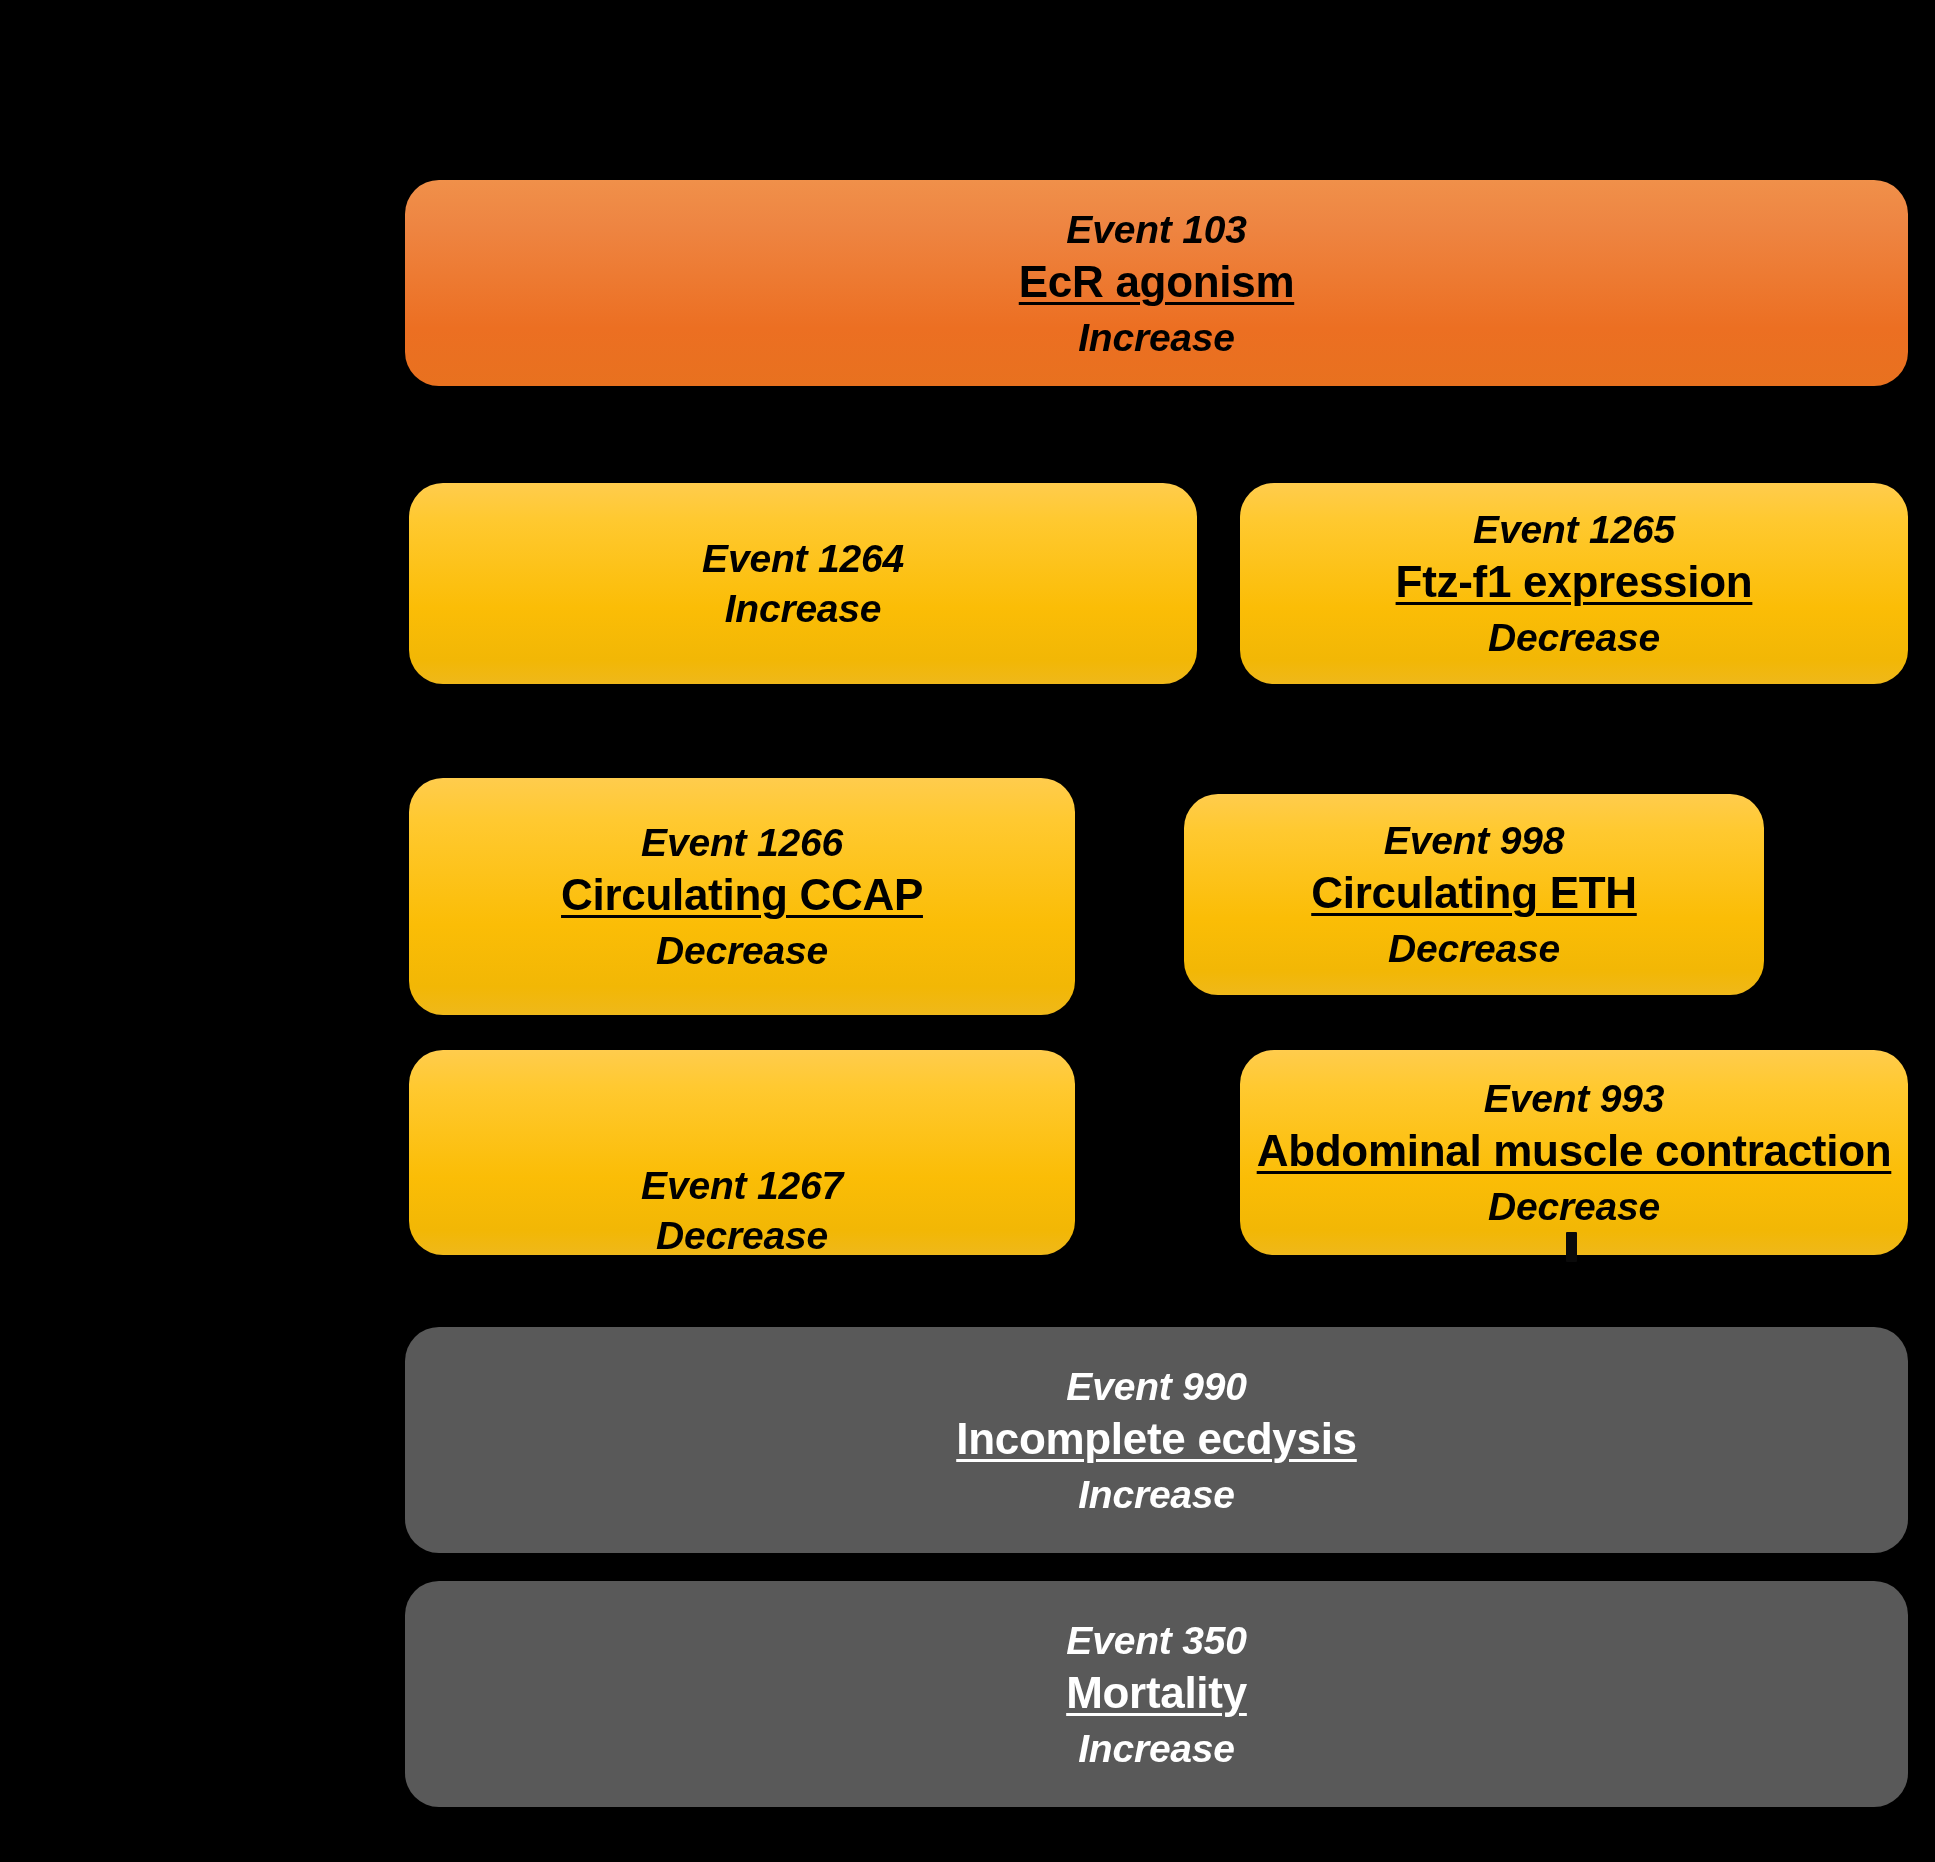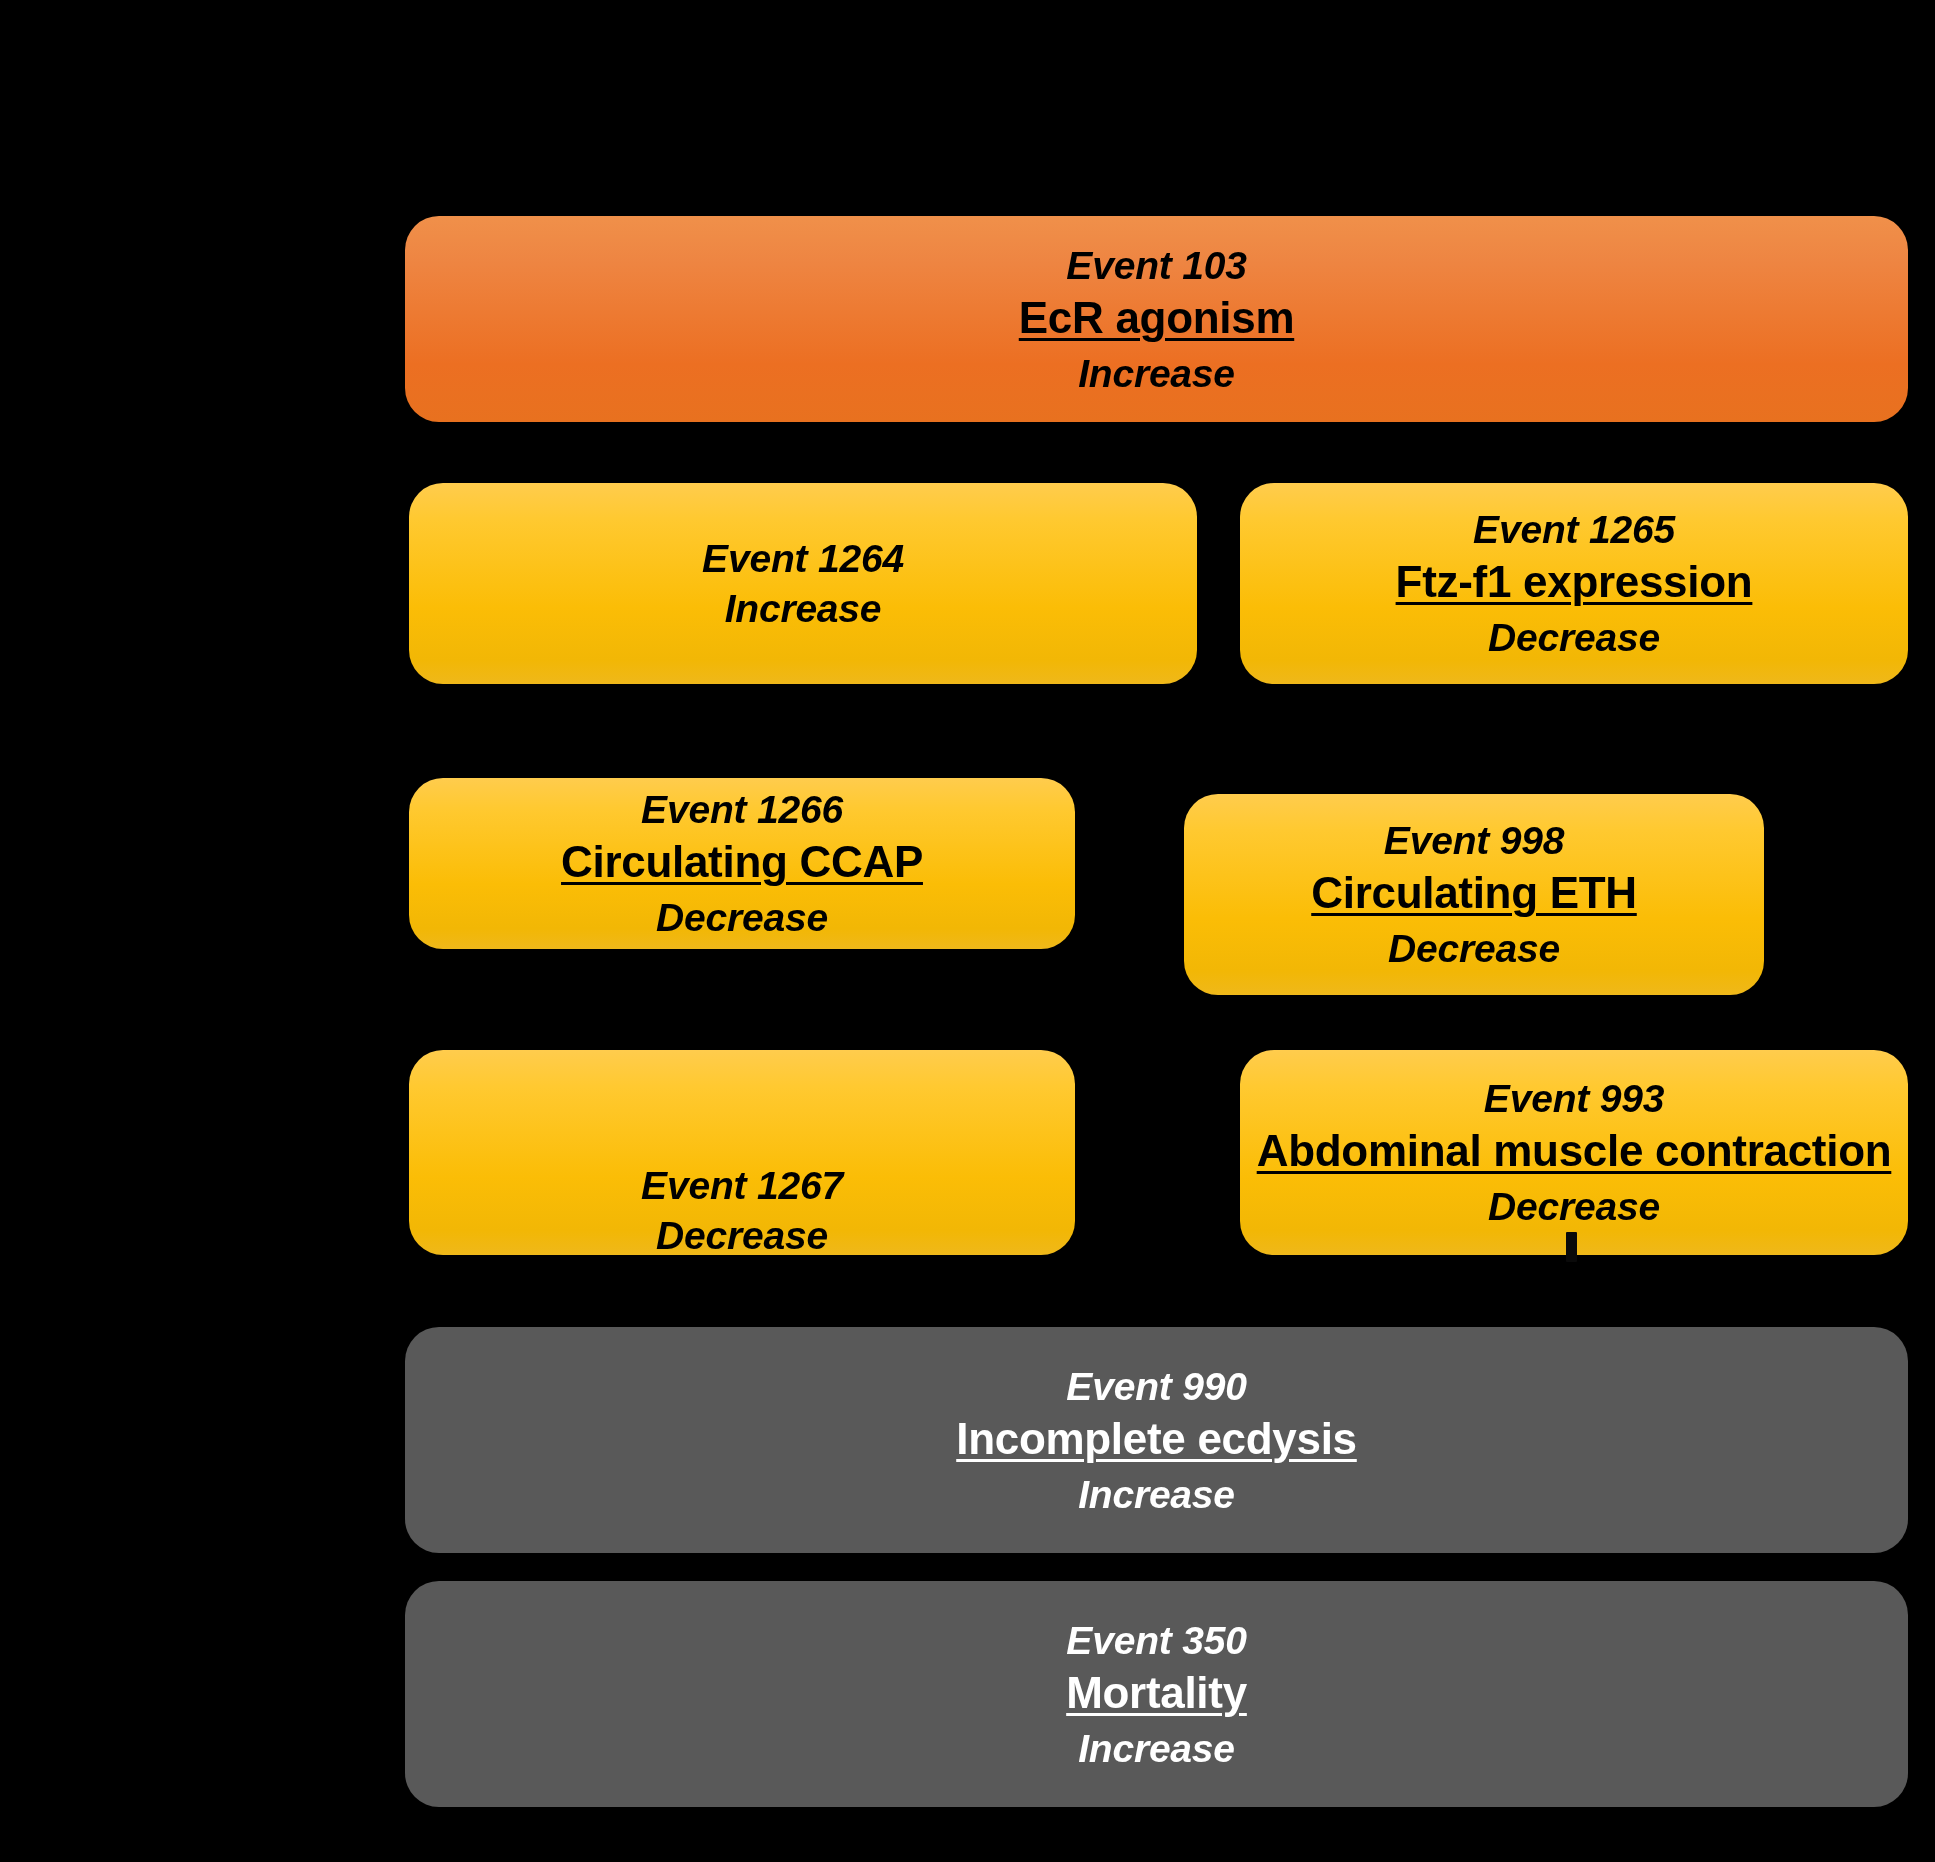--- a/index.html
+++ b/index.html
@@ -34,21 +34,20 @@
     justify-content: center;
     box-sizing: border-box;
     text-align: center;
     line-height: 1.0;
   }
 
   
   .node.mie {
     background: linear-gradient(to bottom, #F0904A 0%, #EE8542 22%, #EC6F22 72%, #E8711F 100%);
     color: #000000;
-    margin-top: 36px;
   }
   .node.ke {
     background: linear-gradient(to bottom, #FFCC4D 0%, #FFC930 18%, #FBBD06 62%, #F2B705 88%, #EFB81A 100%);
     color: #000000;
   }
   .node.ao {
     background: #595959;
     color: #FFFFFF;
   }
 
@@ -94,21 +93,21 @@
   .connector-stub {
     position: absolute;
     background: #0A0A0A;
     border-radius: 1px;
   }
 
   
   #n-103  { left: 405px;  top: 180px;  width: 1503px; height: 206px; }
   #n-1264 { left: 409px;  top: 483px;  width: 788px;  height: 201px; }
   #n-1265 { left: 1240px; top: 483px;  width: 668px;  height: 201px; }
-  #n-1266 { left: 409px;  top: 778px;  width: 666px;  height: 171px; }
+  #n-1266 { left: 409px;  top: 778px;  width: 666px;  height: 237px; }
   #n-998  { left: 1184px; top: 778px;  width: 580px;  height: 201px; margin-top: 16px; }
   #n-1267 { left: 409px;  top: 1050px; width: 666px;  height: 205px; justify-content: flex-end; }
   #n-993  { left: 1240px; top: 1050px; width: 668px;  height: 205px; }
   #n-990  { left: 405px;  top: 1327px; width: 1503px; height: 226px; }
   #n-350  { left: 405px;  top: 1581px; width: 1503px; height: 226px; }
 
   #stub-993 { left: 1566px; top: 1232px; width: 11px; height: 30px; }
 </style>
 </head>
 <body>

